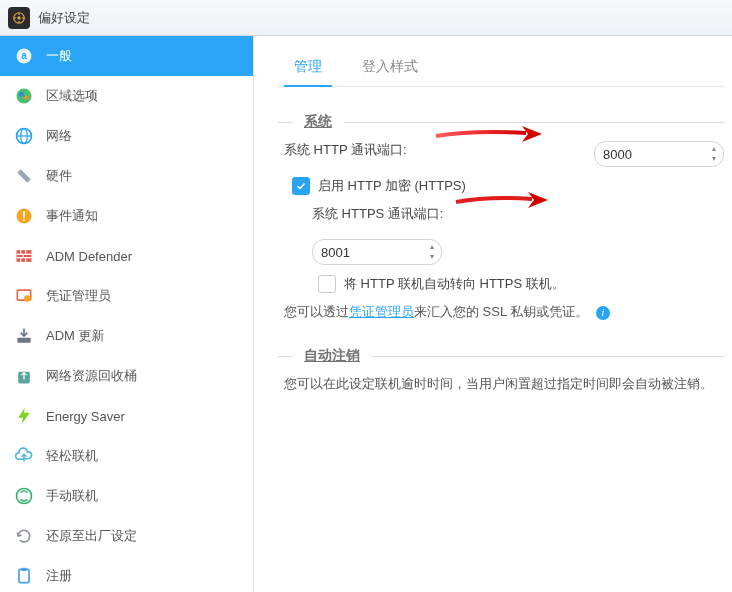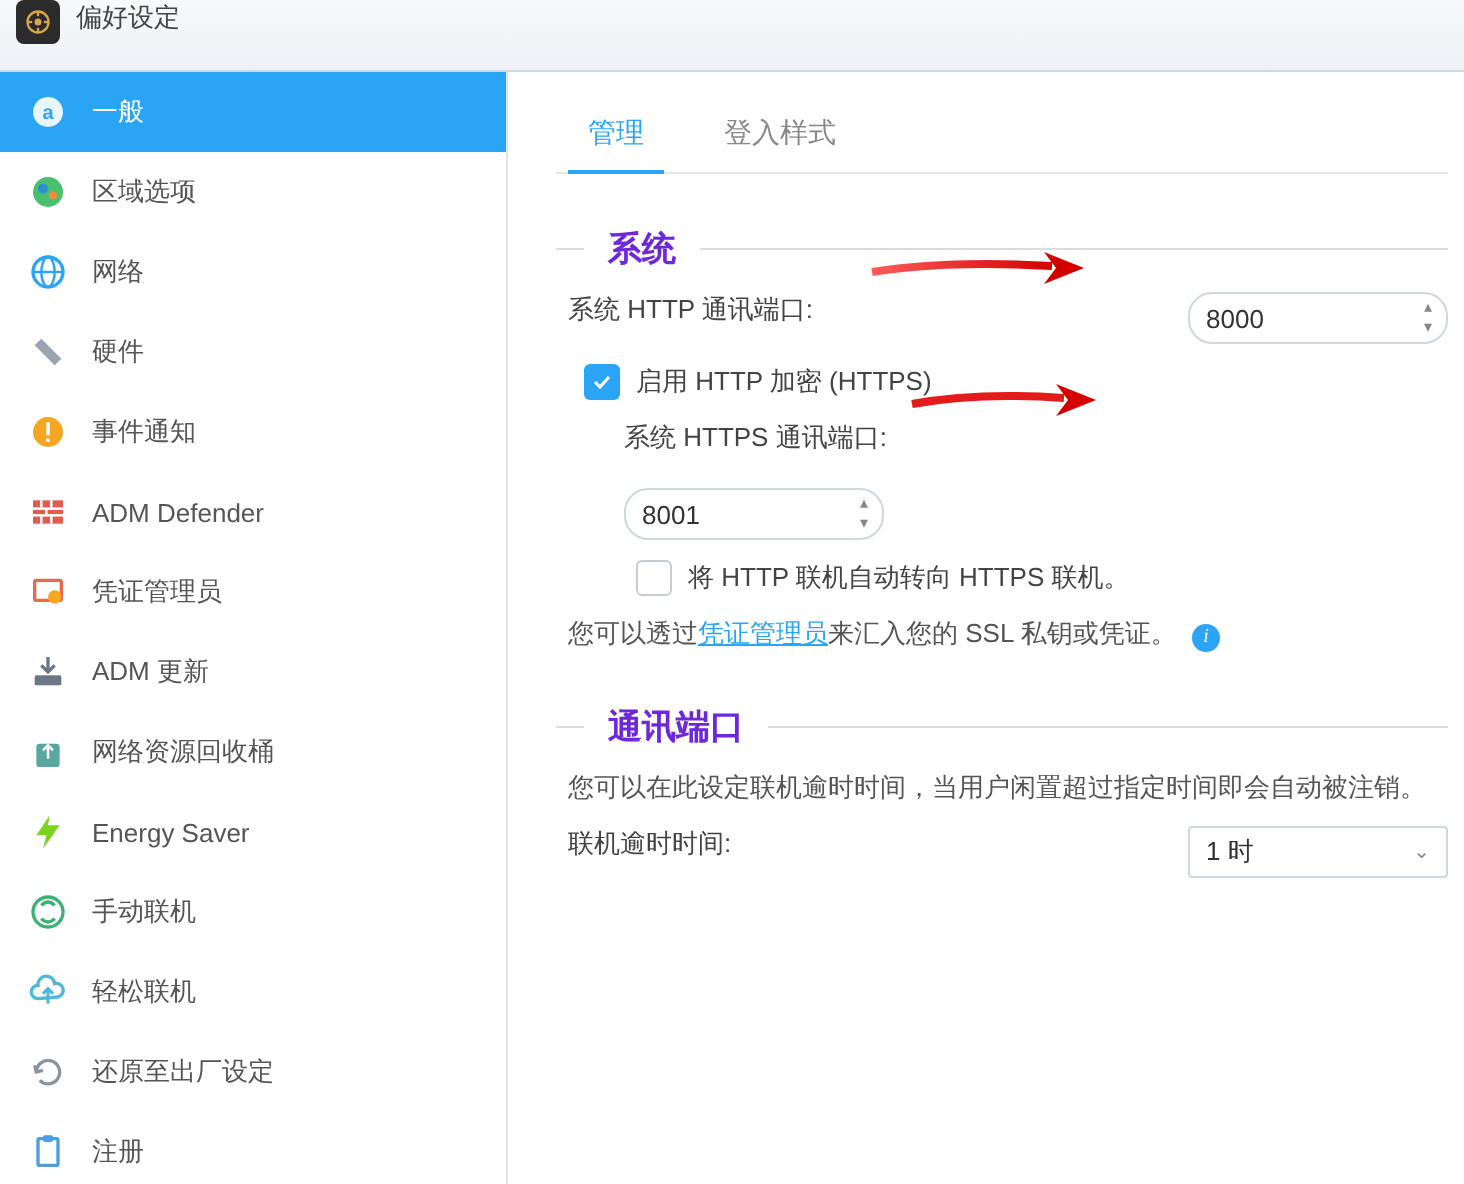--- a/index.html
+++ b/index.html
@@ -11,21 +11,21 @@
       width: 732px;
       height: 592px;
       overflow: hidden;
       position: relative;
     }
     .titlebar {
       height: 36px;
       background: linear-gradient(#f7f9fb, #eef2f6);
       border-bottom: 1px solid #d0d7de;
       display: flex;
-      align-items: flex-start;
+      align-items: center;
       padding: 0 8px;
       gap: 8px;
     }
     .titlebar .appicon {
       width: 22px; height: 22px;
       background: #2b2b2b;
       border-radius: 4px;
       display: flex; align-items: center; justify-content: center;
     }
     .titlebar .appicon svg { width: 14px; height: 14px; }
@@ -87,26 +87,27 @@
       background: #2aa4f4;
     }
 
     .fieldset {
       margin-top: 22px;
       position: relative;
       padding-top: 4px;
     }
     .fieldset .legend {
       font-weight: bold;
-      font-size: 17px;
-      color: #6d28d9;
+      font-size: 14px;
+      color: #737373;
       background: #fff;
       padding: 0 6px;
       position: relative;
       display: inline-block;
+      text-decoration: underline;
     }
     .fieldset .legendline {
       display: flex;
       align-items: center;
       gap: 6px;
       margin-bottom: 10px;
     }
     .fieldset .legendline .dash {
       height: 1px; background: #d8dce0;
       flex: 1;
@@ -359,35 +360,35 @@
           <svg viewBox="0 0 24 24" width="20" height="20">
             <path d="M13 2 L5 14 L11 14 L9 22 L19 8 L12 8 Z" fill="#7ed321"></path>
           </svg>
         </span>
       <span>Energy Saver</span>
     </div>
 
     <div class="sidebar-item">
       <span class="sicon">
           <svg viewBox="0 0 24 24" width="20" height="20">
+            <path d="M6 16 A4 4 0 0 1 6 8 A5 5 0 0 1 16 7 A4 4 0 0 1 18 15 Z" fill="none" stroke="#4db8d8" stroke-width="2"></path>
+            <path d="M12 10 L12 19 M9 13 L12 10 L15 13" stroke="#4db8d8" stroke-width="1.8" fill="none"></path>
+          </svg>
+        </span>
+      <span>轻松联机</span>
+    </div>
+
+    <div class="sidebar-item">
+      <span class="sicon">
+          <svg viewBox="0 0 24 24" width="20" height="20">
             <circle cx="12" cy="12" r="9" fill="none" stroke="#3bb273" stroke-width="2"></circle>
             <path d="M8 8 Q12 4 16 8 M8 16 Q12 20 16 16" stroke="#3bb273" stroke-width="2" fill="none"></path>
           </svg>
         </span>
       <span>手动联机</span>
-    </div>
-
-    <div class="sidebar-item">
-      <span class="sicon">
-          <svg viewBox="0 0 24 24" width="20" height="20">
-            <path d="M6 16 A4 4 0 0 1 6 8 A5 5 0 0 1 16 7 A4 4 0 0 1 18 15 Z" fill="none" stroke="#4db8d8" stroke-width="2"></path>
-            <path d="M12 10 L12 19 M9 13 L12 10 L15 13" stroke="#4db8d8" stroke-width="1.8" fill="none"></path>
-          </svg>
-        </span>
-      <span>轻松联机</span>
     </div>
 
     <div class="sidebar-item">
       <span class="sicon">
           <svg viewBox="0 0 24 24" width="20" height="20">
             <path d="M5 12 A7 7 0 1 1 7 17" fill="none" stroke="#8a94a0" stroke-width="2"></path>
             <path d="M4 8 L5 12 L9 11" fill="none" stroke="#8a94a0" stroke-width="2"></path>
           </svg>
         </span>
       <span>还原至出厂设定</span>
@@ -459,34 +460,26 @@
 
       <div class="hint">
         <span>您可以透过</span><a class="link">凭证管理员</a><span>来汇入您的 SSL 私钥或凭证。</span>
         <span class="infoicon">i</span>
       </div>
     </div>
 
     <div class="fieldset">
       <div class="legendline">
         <span class="dashshort"></span>
-        <span class="legend">通讯端口</span>
+        <span class="legend">自动注销</span>
         <span class="dash"></span>
       </div>
 
       <div class="hint">您可以在此设定联机逾时时间，当用户闲置超过指定时间即会自动被注销。</div>
 
-      <div class="row">
-        <span class="label">联机逾时时间:</span>
-        <span style="flex:1"></span>
-        <div class="select">
-          <span>1 时</span>
-          <span class="chev">⌄</span>
-        </div>
-      </div>
     </div>
 
     <svg class="arrow" style="left:180px; top:86px;" width="110" height="24" viewBox="0 0 110 24">
       <defs>
           <linearGradient id="ga1">
             <stop offset="0" stop-color="#ff5b5b"></stop>
             <stop offset="1" stop-color="#d40000"></stop>
           </linearGradient>
         </defs>
       <path d="M2 14 Q40 8 92 11" stroke="url(#ga1)" stroke-width="4" fill="none"></path>

